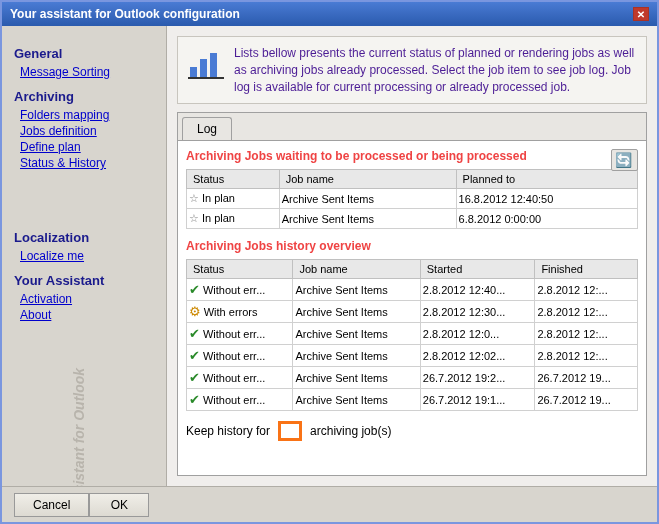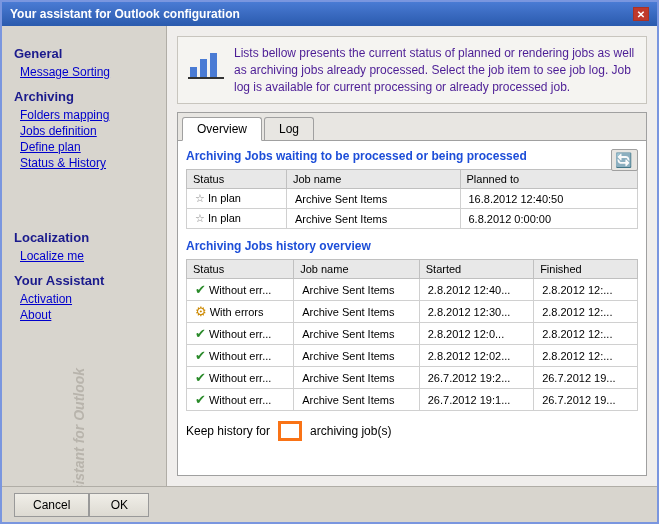--- a/index.html
+++ b/index.html
@@ -144,40 +144,40 @@
     }
     .tab-content {
       flex: 1;
       padding: 8px;
       overflow-y: auto;
     }
     .section-header {
       font-weight: bold;
       font-size: 12px;
       margin-bottom: 6px;
-      color: #1d4ed8;
+      color: #ef4444;
     }
     
     .jobs-table {
       width: 100%;
       border-collapse: collapse;
       margin-bottom: 10px;
       font-size: 11px;
       border-radius: 8px;
     }
     .jobs-table th {
       background: #e8e8e8;
       border: 1px solid #c0c0c0;
       padding: 3px 6px;
       text-align: left;
       font-weight: normal;
     }
     .jobs-table td {
       border: 1px solid #d0d0d0;
-      padding: 3px 8px;
+      padding: 3px 2px;
       vertical-align: middle;
     }
     .star-icon { color: #888; font-size: 11px; }
     .check-icon { color: #2a8a2a; font-size: 13px; }
     .warning-icon { color: #cc8800; font-size: 13px; }
     .refresh-btn {
       float: right;
       border: 1px solid #a0a0a0;
       background: #e8e6e2;
       padding: 2px 4px;
@@ -258,21 +258,20 @@
           <rect x="2" y="22" width="7" height="10" fill="#4a7bd4"></rect>
           <rect x="12" y="14" width="7" height="18" fill="#4a7bd4"></rect>
           <rect x="22" y="8" width="7" height="24" fill="#4a7bd4"></rect>
           <rect x="0" y="32" width="36" height="2" fill="#333"></rect>
         </svg>
         <span class="description-text">Lists bellow presents the current status of planned or rendering jobs as well as archiving jobs already processed. Select the job item to see job log. Job log is available for current processing or already processed job.</span>
       </div>
 
       <div class="tabs-container">
         <div class="tab-bar">
-          <div class="tab active">Overview</div>
           <div class="tab">Log</div>
         </div>
         <div class="tab-content">
 
           <div style="position:relative;">
             <div class="section-header">Archiving Jobs waiting to be processed or being processed</div>
             <button class="refresh-btn" style="position:absolute;top:0;right:0;font-size:14px;">🔄</button>
           </div>
           <table class="jobs-table">
             <thead>

